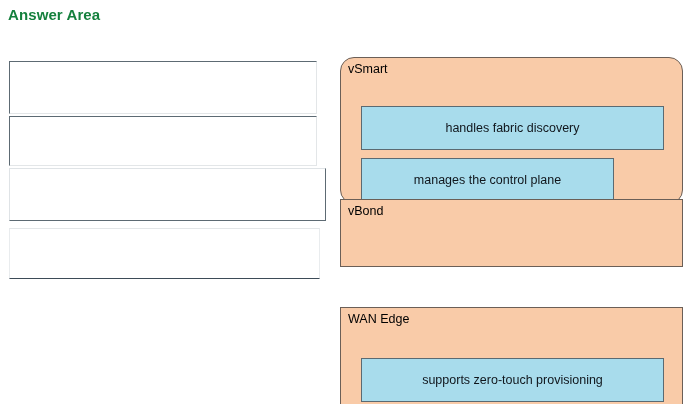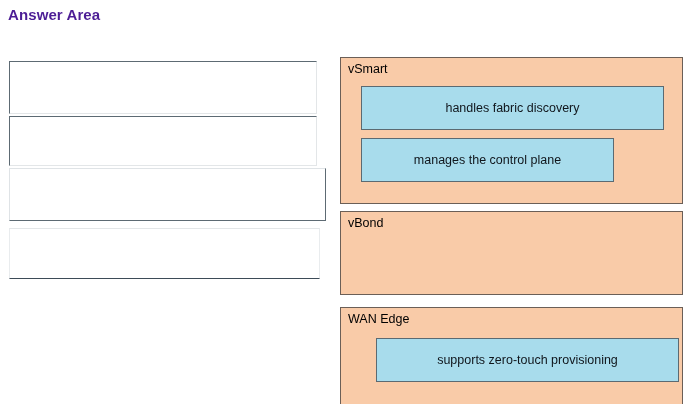--- a/index.html
+++ b/index.html
@@ -18,21 +18,21 @@
     -webkit-font-smoothing: antialiased;
   }
 
   #page-title {
     position: absolute;
     left: 8px;
     top: 6px;
     font-size: 15px;
     font-weight: bold;
     letter-spacing: 0.1px;
-    color: #4c1d95;
+    color: #15803d;
     white-space: nowrap;
   }
 
   
   #answer-slots {
     position: absolute;
     left: 0;
     top: 0;
     width: 340px;
     height: 404px;
@@ -94,34 +94,35 @@
     box-sizing: border-box;
     background: #a8dcec;
     border: 1.5px solid #5b6a72;
     display: flex;
     align-items: center;
     justify-content: center;
     font-size: 12.5px;
     color: #10161c;
     text-align: right;
     white-space: nowrap;
+    margin-top: 20px;
   }
 
   
-  #panel-vsmart { top: 57px; height: 147px; }
+  #panel-vsmart { top: 57px; height: 147px; border-radius: 14px; }
   #opt-fabric-discovery { left: 20px; top: 28px; width: 303px; height: 44px; }
   #opt-control-plane    { left: 20px; top: 80px; width: 253px; height: 44px; }
 
   
-  #panel-vbond { top: 211px; height: 84px; }
+  #panel-vbond { top: 199px; height: 68px; }
   #opt-orchestration { left: 17px; top: 26px; width: 313px; height: 42px; }
 
   
   #panel-wanedge { top: 307px; height: 101px; }
-  #opt-ztp { left: 35px; top: 30px; width: 303px; height: 44px; }
+  #opt-ztp { left: 20px; top: 30px; width: 303px; height: 44px; }
 </style>
 </head>
 <body>
 
 <div id="page-title">Answer Area</div>
 
 <div id="answer-slots">
   <div class="answer-slot" id="slot-1"></div>
   <div class="answer-slot" id="slot-2"></div>
   <div class="answer-slot heavy-right" id="slot-3"></div>

